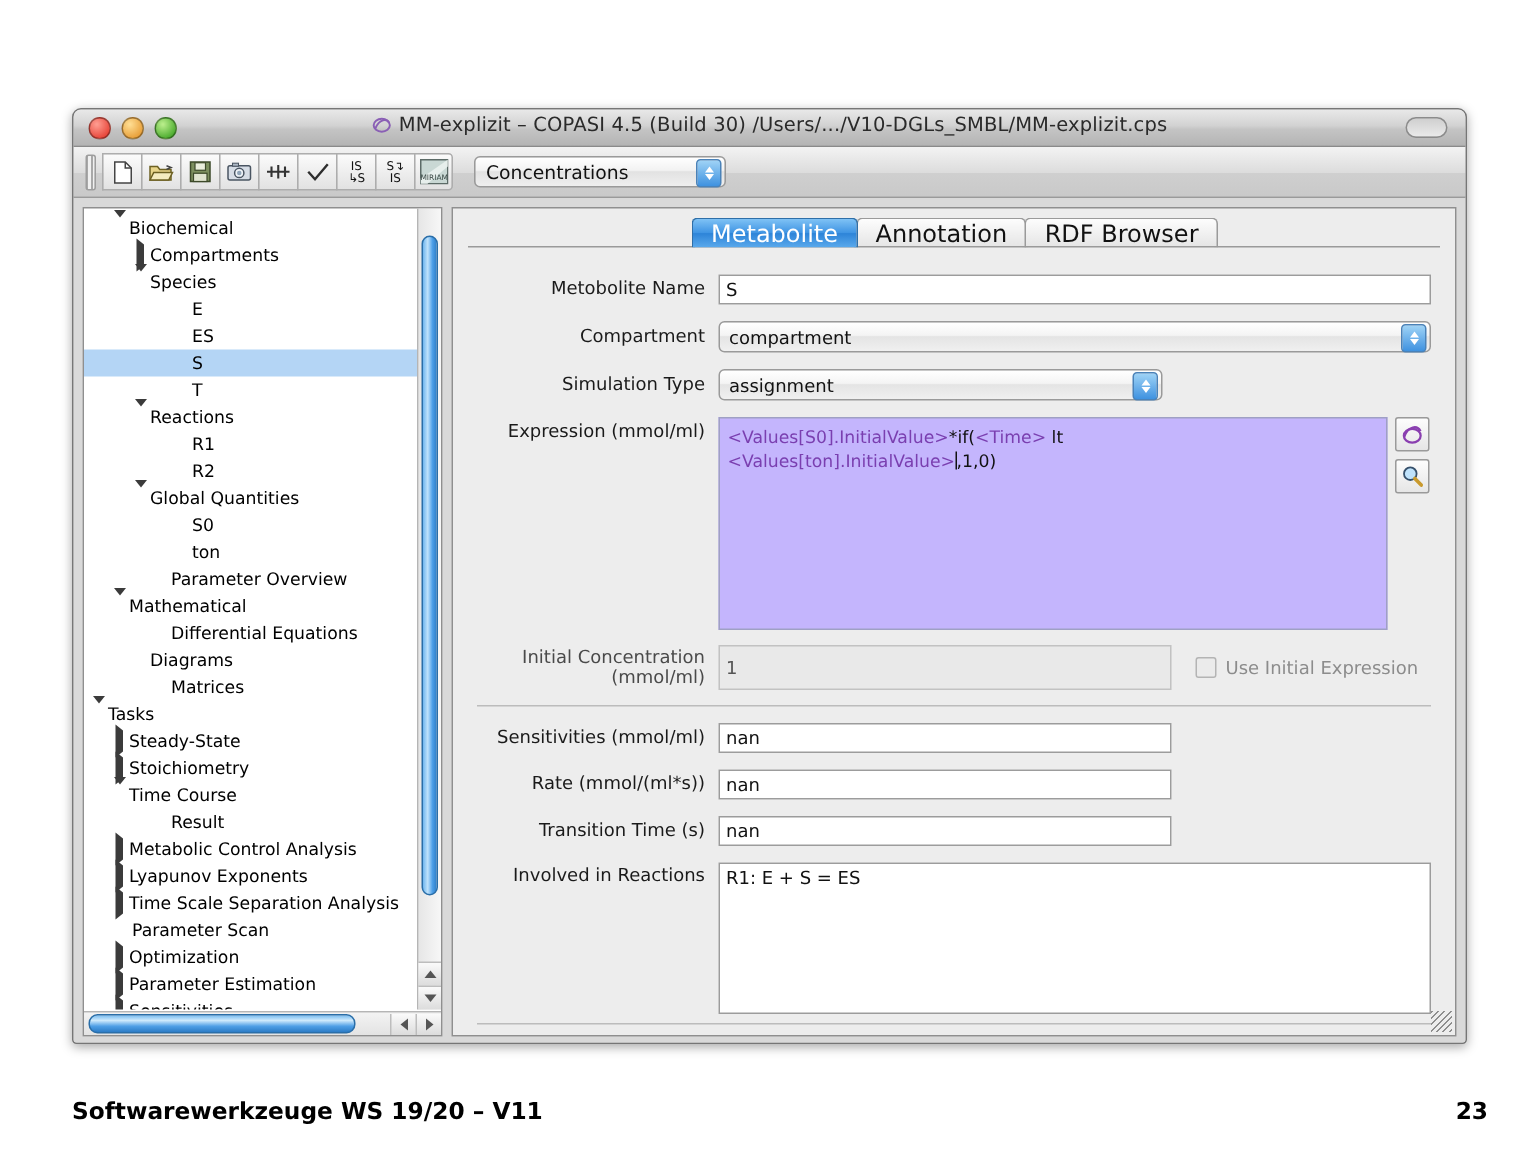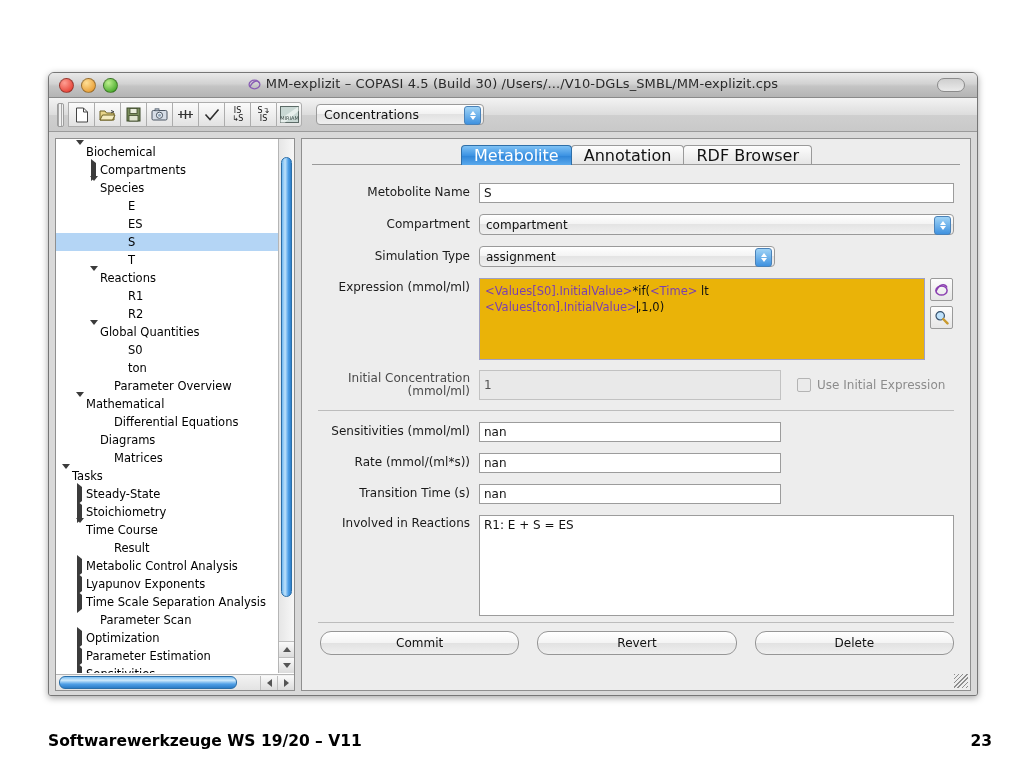--- a/index.html
+++ b/index.html
@@ -150,21 +150,21 @@
   .combo-field{
     flex:1;height:21px;position:relative;
     background:linear-gradient(to bottom,#ffffff 0%,#f4f4f4 45%,#e4e4e4 50%,#f0f0f0 100%);
     border:1px solid #9a9a9a;border-radius:4px;display:flex;align-items:center;
     padding-left:6px;font-size:12px;color:#111;box-sizing:border-box;
   }
   .combo-field.narrow{flex:0 0 296px;}
   
   #expr-row{display:flex;align-items:flex-start;margin-bottom:10px;}
   #expr-box{
-    flex:1;height:82px;background:#eab308;border:1px solid #9fa0c4;
+    flex:1;height:142px;background:#c4b5fd;border:1px solid #9fa0c4;
     padding:4px 5px;font-size:11.5px;line-height:16px;box-sizing:border-box;
     white-space:pre-wrap;word-break:break-word;color:#111;
   }
   .tok{color:#7a3fb0;}
   .caret{display:inline-block;width:1px;height:12px;background:#111;vertical-align:-2px;}
   #expr-btns{width:24px;margin-left:5px;display:flex;flex-direction:column;gap:5px;}
   .expr-btn{
     width:21px;height:21px;border:1px solid #9a9a9a;border-radius:2px;
     background:linear-gradient(to bottom,#fdfdfd,#e6e6e6);
     display:flex;align-items:center;justify-content:center;
@@ -400,21 +400,21 @@
             <span>Metabolic Control Analysis</span>
           </div>
           <div class="tree-row" style="padding-left: 20px;">
             <span class="tw"><span class="tw-right"></span></span>
             <span>Lyapunov Exponents</span>
           </div>
           <div class="tree-row" style="padding-left: 20px;">
             <span class="tw"><span class="tw-right"></span></span>
             <span>Time Scale Separation Analysis</span>
           </div>
-          <div class="tree-row" style="padding-left: 34px;">
+          <div class="tree-row" style="padding-left: 22px;">
             <span class="tw"></span>
             <span>Parameter Scan</span>
           </div>
           <div class="tree-row" style="padding-left: 20px;">
             <span class="tw"><span class="tw-right"></span></span>
             <span>Optimization</span>
           </div>
           <div class="tree-row" style="padding-left: 20px;">
             <span class="tw"><span class="tw-right"></span></span>
             <span>Parameter Estimation</span>

